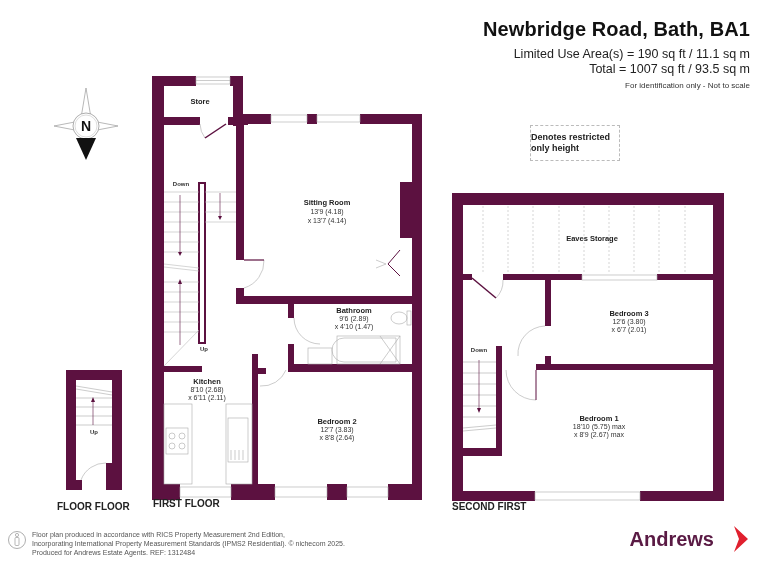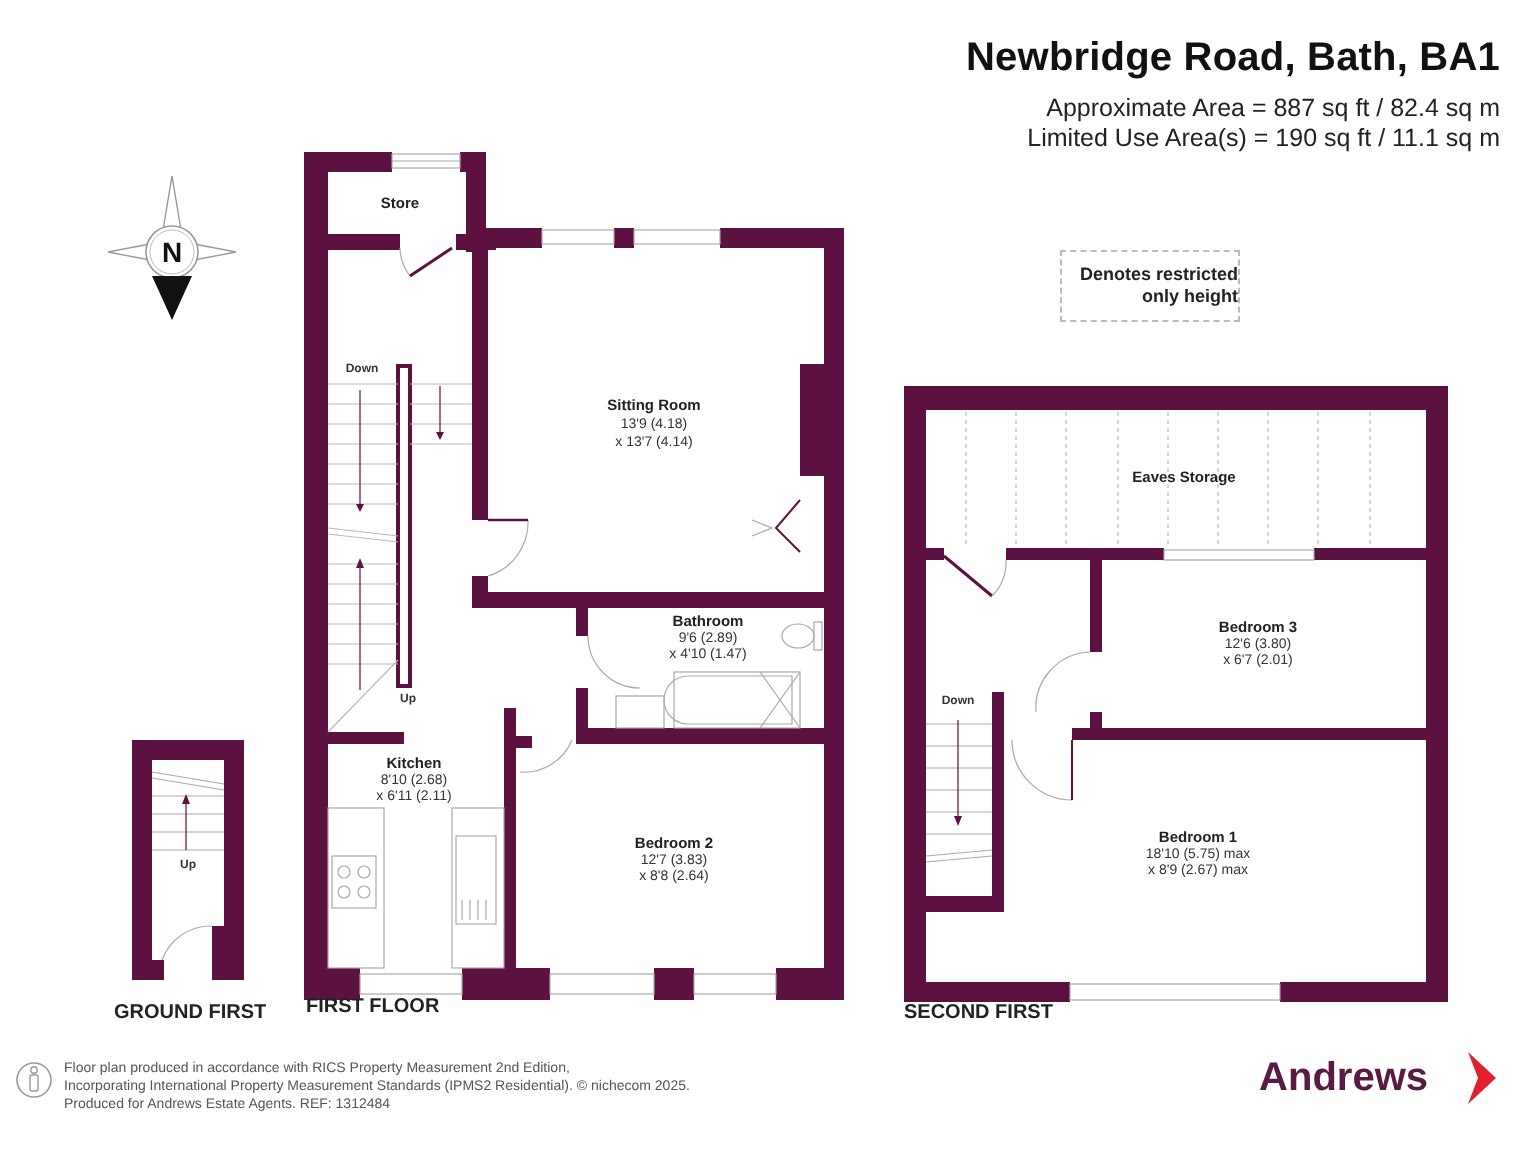--- a/index.html
+++ b/index.html
@@ -6,33 +6,34 @@
     body { width: 768px; height: 576px; position: relative; overflow: hidden; font-family: "Liberation Sans", sans-serif; color: #1a1a1a; }
     .header { position: absolute; right: 18px; top: 18px; text-align: right; }
     .title { font-size: 20px; font-weight: bold; margin: 0 0 6px 0; color: #111; letter-spacing: 0.1px; }
     .area-line { font-size: 12.5px; line-height: 15px; color: #222; }
     .note { font-size: 8px; color: #333; margin-top: 4px; }
     .plan { position: absolute; left: 0; top: 0; }
     .room-label { font-family: "Liberation Sans", sans-serif; font-size: 7.5px; font-weight: bold; fill: #222; }
     .room-dim { font-family: "Liberation Sans", sans-serif; font-size: 7px; fill: #333; }
     .tiny { font-family: "Liberation Sans", sans-serif; font-size: 6px; font-weight: bold; fill: #333; }
     .floor-label { position: absolute; font-size: 10px; font-weight: bold; color: #222; }
-    .legend-box { position: absolute; left: 530px; top: 125px; width: 88px; height: 34px; border: 1px dashed #bbb; display: flex; flex-direction: column; align-items: flex-end; justify-content: center; font-size: 9px; font-weight: bold; line-height: 11px; color: #222; }
+    .legend-box { position: absolute; left: 530px; top: 125px; width: 88px; height: 34px; border: 1px dashed #bbb; display: flex; flex-direction: column; align-items: flex-start; justify-content: center; font-size: 9px; font-weight: bold; line-height: 11px; color: #222; }
     .footer { position: absolute; left: 8px; top: 530px; display: flex; align-items: flex-start; gap: 6px; }
     .footer-text { font-size: 7px; color: #555; line-height: 9px; }
     .brand { position: absolute; right: 20px; top: 526px; display: flex; align-items: center; gap: 20px; }
     .brand-name { font-size: 20px; font-weight: bold; color: #5a1a44; }
   </style>
 </head>
 <body>
 
 <div class="header">
   <div class="title">Newbridge Road, Bath, BA1</div>
-  <div class="area-line">Approximate Area = 887 sq ft / 82.4 sq m</div>
   <div class="area-line">Limited Use Area(s) = 190 sq ft / 11.1 sq m</div>
+  <div class="area-line">Total = 1007 sq ft / 93.5 sq m</div>
+  <div class="note">For identification only - Not to scale</div>
 </div>
 
 <div class="legend-box">
   <span>Denotes restricted</span>
   <span>only height</span>
 </div>
 
 <svg class="plan" width="768" height="576" viewBox="0 0 768 576">
 
   <g>
@@ -245,21 +246,21 @@
   <text class="tiny" x="479" y="352" text-anchor="middle">Down</text>
   <text class="room-label" x="592" y="241" text-anchor="middle">Eaves Storage</text>
   <text class="room-label" x="629" y="316" text-anchor="middle">Bedroom 3</text>
   <text class="room-dim" x="629" y="324" text-anchor="middle">12'6 (3.80)</text>
   <text class="room-dim" x="629" y="332" text-anchor="middle">x 6'7 (2.01)</text>
   <text class="room-label" x="599" y="421" text-anchor="middle">Bedroom 1</text>
   <text class="room-dim" x="599" y="429" text-anchor="middle">18'10 (5.75) max</text>
   <text class="room-dim" x="599" y="437" text-anchor="middle">x 8'9 (2.67) max</text>
 </svg>
 
-<div class="floor-label" style="left:57px; top:501px;">GROUND FIRST</div>
+<div class="floor-label" style="left:57px; top:501px;">FLOOR FLOOR</div>
 <div class="floor-label" style="left:153px; top:498px;">FIRST FLOOR</div>
 <div class="floor-label" style="left:452px; top:501px;">SECOND FIRST</div>
 
 <div class="footer">
   <svg width="18" height="20" viewBox="0 0 18 20">
     <circle cx="9" cy="10" r="8.5" fill="none" stroke="#999" stroke-width="0.8"></circle>
     <circle cx="9" cy="5" r="1.6" fill="none" stroke="#999" stroke-width="0.7"></circle>
     <rect x="7" y="7.5" width="4" height="8" rx="1" fill="none" stroke="#999" stroke-width="0.7"></rect>
   </svg>
   <div class="footer-text">

